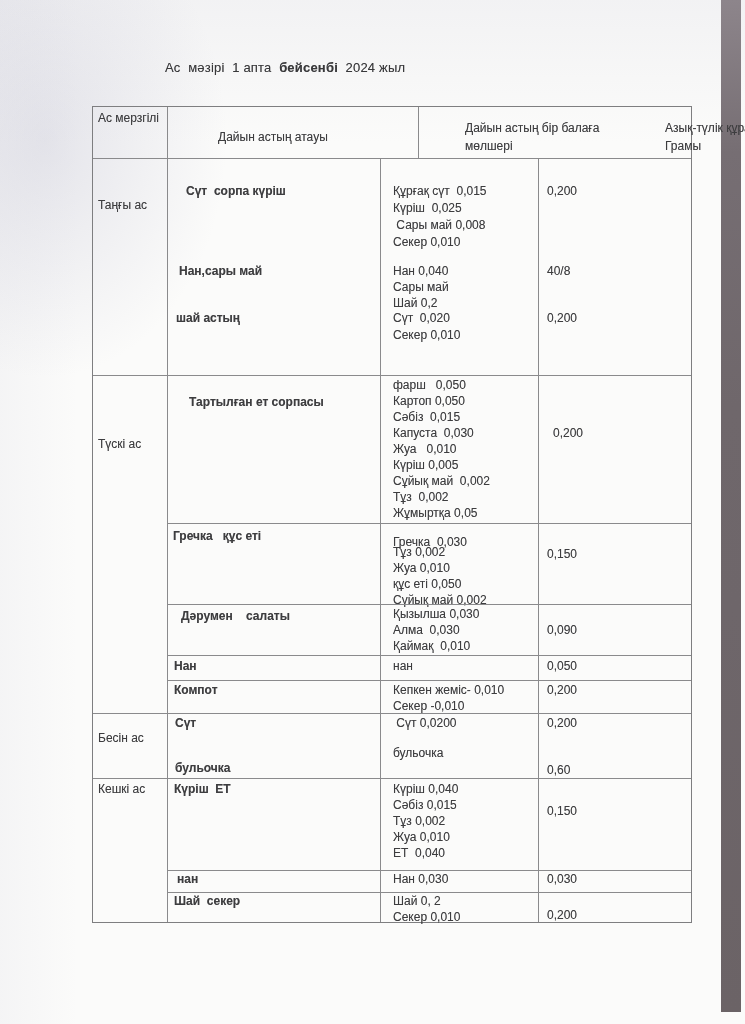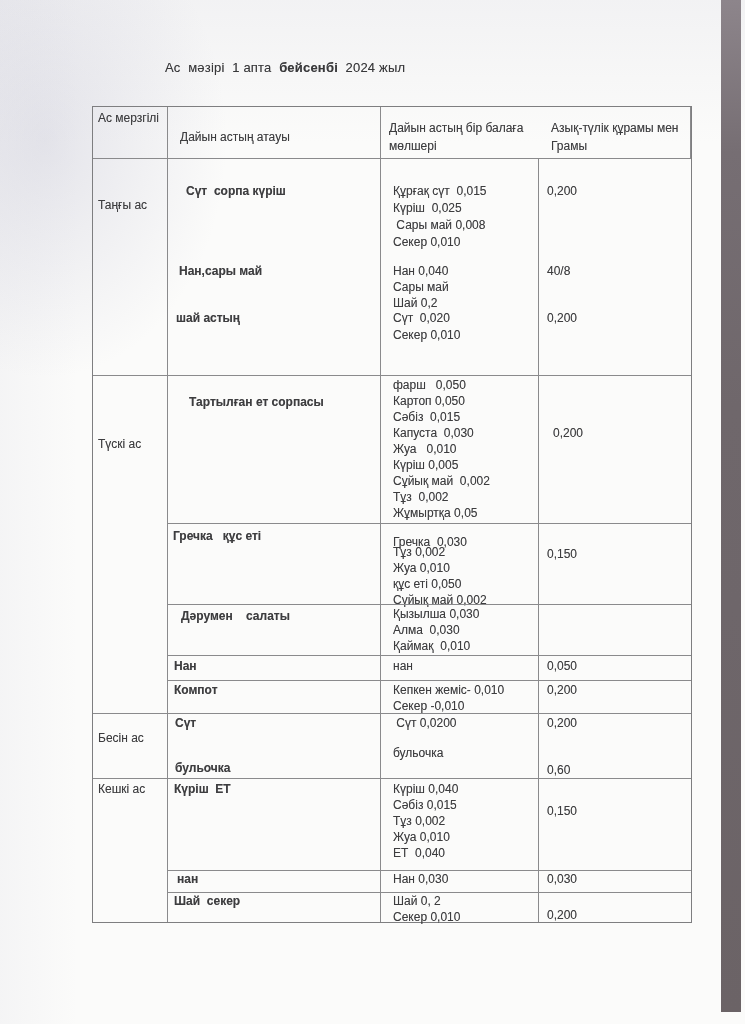--- a/index.html
+++ b/index.html
@@ -27,21 +27,21 @@
     position:absolute; left:165px; top:60px; font-size:13px; white-space:pre;
     color:#38383a; letter-spacing:0.2px;
   }
   .b { font-weight:bold; }
 
   .menu-table {
     position:absolute; left:92px; top:106px; width:598px;
     border:1px solid #7e7e80;
     font-size:12px;
   }
-  .row-grid { display:grid; grid-template-columns:75px 213px 158px 152px; }
+  .row-grid { display:grid; grid-template-columns:75px 213px 158px 152px;gap:38px; }
   .sec { display:flex; border-top:1px solid #8a8a8c; position:relative; }
   .meal-cell { width:75px; border-right:1px solid #8a8a8c; position:relative; flex:0 0 75px; box-sizing:border-box; }
   .rows { flex:1; display:flex; flex-direction:column; }
   .subrow { display:grid; grid-template-columns:213px 158px 152px; position:relative; box-sizing:border-box; }
   .subrow + .subrow { border-top:1px solid #8a8a8c; }
   .cell { position:relative; box-sizing:border-box; }
   .cell.c2, .cell.c3 { border-right:1px solid #8a8a8c; }
   .hdr { height:51px; }
   .hdr .hc { position:relative; box-sizing:border-box; }
   .hdr .hc.h1, .hdr .hc.h2, .hdr .hc.h3 { border-right:1px solid #8a8a8c; }
@@ -151,20 +151,23 @@
         </div>
         <div class="subrow" style="height:51px">
           <div class="cell c2">
             <span class="ln b" style="top:5px;left:13px">Дәрумен    салаты</span>
           </div>
           <div class="cell c3">
             <span class="ln" style="top:3px">Қызылша 0,030</span>
             <span class="ln" style="top:19px">Алма  0,030</span>
             <span class="ln" style="top:35px">Қаймақ  0,010</span>
           </div>
+          <div class="cell">
+            <span class="ln pt" style="top:19px">0,090</span>
+          </div>
         </div>
         <div class="subrow" style="height:25px">
           <div class="cell c2">
             <span class="ln b" style="top:4px;left:6px">Нан</span>
           </div>
           <div class="cell c3">
             <span class="ln" style="top:4px">нан</span>
           </div>
           <div class="cell">
             <span class="ln pt" style="top:4px">0,050</span>

